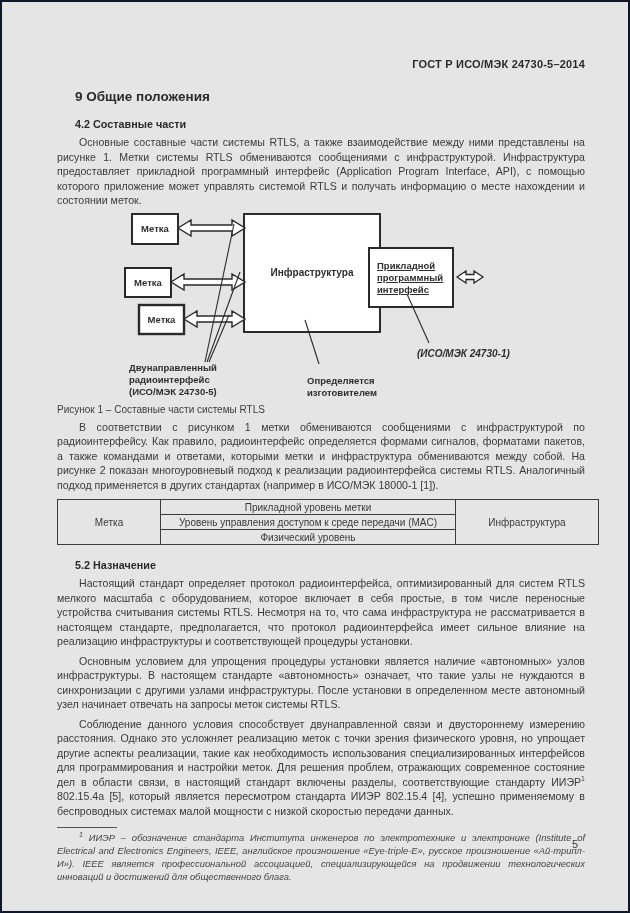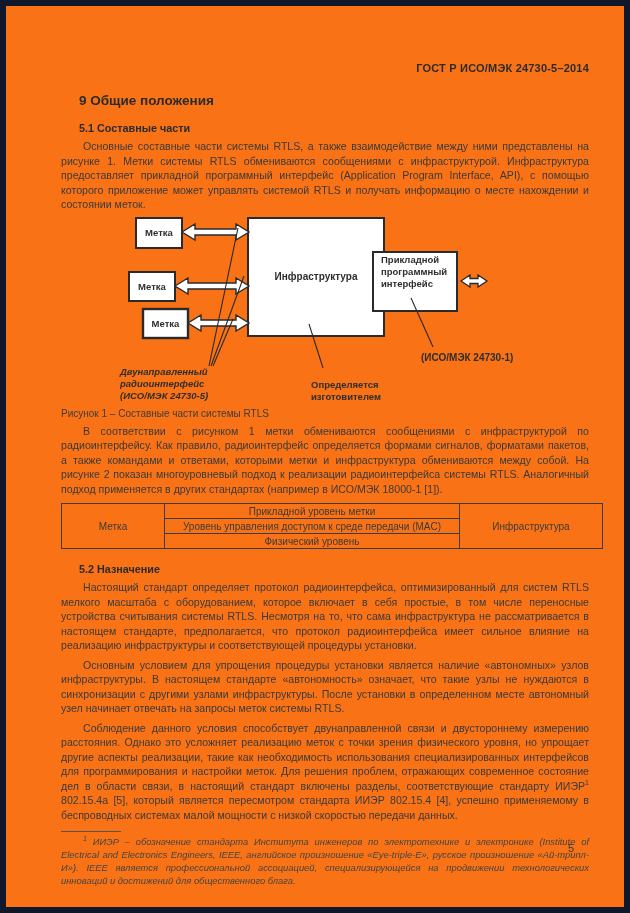--- a/index.html
+++ b/index.html
@@ -2,22 +2,22 @@
 <html lang="ru"><head>
 <meta charset="utf-8">
 <style>
   html,body{margin:0;padding:0;}
   body{
     width:630px;height:913px;background:#ffffff;
     font-family:"Liberation Sans","DejaVu Sans",sans-serif;
     color:#333;position:relative;overflow:hidden;
   }
   .page{
-    position:absolute;inset:0;background:#f97316;
-    border:6px solid #0f172a;box-sizing:border-box;
+    position:absolute;inset:0;background:#e5e5e5;
+    border:2px solid #0f172a;box-sizing:border-box;
   }
   .content{
     position:absolute;left:55px;top:56px;width:528px;
   }
   .doc-header{
     font-size:11px;font-weight:bold;text-align:right;color:#2b2b2b;
     letter-spacing:.2px;
   }
   h1.section-title{
     font-size:13.5px;font-weight:bold;color:#2b2b2b;
@@ -73,21 +73,21 @@
 </head>
 <body>
 
 <div class="page">
   <div class="content">
 
     <div class="doc-header">ГОСТ Р ИСО/МЭК 24730-5–2014</div>
 
     <h1 class="section-title">9 Общие положения</h1>
 
-    <h2 class="sub-title">5.1 Составные части</h2>
+    <h2 class="sub-title">4.2 Составные части</h2>
 
     <p class="body-text">Основные составные части системы RTLS, а также взаимодействие между ними представлены на рисунке 1. Метки системы RTLS обмениваются сообщениями с инфраструктурой. Инфраструктура предоставляет прикладной программный интерфейс (Application Program Interface, API), с помощью которого приложение может управлять системой RTLS и получать информацию о месте нахождении и состоянии меток.</p>
 
     <div class="diagram">
       <svg width="530" height="190" viewBox="0 0 530 190">
 
         <rect x="187" y="2" width="136" height="118" fill="#ffffff" stroke="#2a2a2a" stroke-width="2"></rect>
 
         <rect x="75" y="2" width="46" height="30" fill="#ffffff" stroke="#2a2a2a" stroke-width="2"></rect>
         <rect x="68" y="56" width="46" height="29" fill="#ffffff" stroke="#2a2a2a" stroke-width="2"></rect>
@@ -106,24 +106,24 @@
         <rect x="312" y="36" width="84" height="59" fill="#ffffff" stroke="#2a2a2a" stroke-width="2"></rect>
 
         <line x1="350" y1="82" x2="372" y2="131" stroke="#2a2a2a" stroke-width="1.1"></line>
 
         <polygon points="400,65 409,59 409,62.5 417,62.5 417,59 426,65 417,71 417,67.5 409,67.5 409,71" fill="#ffffff" stroke="#2a2a2a" stroke-width="1.3"></polygon>
       </svg>
       <div class="dlabel box-label" style="left:75px;top:2px;width:46px;height:30px;">Метка</div>
       <div class="dlabel box-label" style="left:68px;top:56px;width:46px;height:29px;">Метка</div>
       <div class="dlabel box-label" style="left:82px;top:93px;width:45px;height:29px;">Метка</div>
       <div class="dlabel box-label" style="left:187px;top:2px;width:136px;height:118px;font-size:10px;">Инфраструктура</div>
-      <div class="dlabel" style="left:320px;top:38px;width:70px;line-height:1.3;">Прикладной программный интерфейс</div>
-      <div class="dlabel" style="left:59px;top:150px;width:106px;line-height:1.3;font-style:italic;">Двунаправленный радиоинтерфейс (ИСО/МЭК 24730-5)</div>
+      <div class="dlabel" style="left:320px;top:48px;width:70px;line-height:1.3;text-decoration:underline;">Прикладной программный интерфейс</div>
+      <div class="dlabel" style="left:72px;top:150px;width:106px;line-height:1.3;">Двунаправленный радиоинтерфейс (ИСО/МЭК 24730-5)</div>
       <div class="dlabel" style="left:230px;top:163px;width:76px;line-height:1.3;margin-left:20px;">Определяется изготовителем</div>
-      <div class="dlabel" style="left:360px;top:136px;font-size:10px;white-space:nowrap;">(ИСО/МЭК 24730-1)</div>
+      <div class="dlabel" style="left:360px;top:136px;font-size:10px;white-space:nowrap;font-style:italic;">(ИСО/МЭК 24730-1)</div>
     </div>
 
     <div class="fig-caption">Рисунок 1 – Составные части системы RTLS</div>
 
     <p class="body-text">В соответствии с рисунком 1 метки обмениваются сообщениями с инфраструктурой по радиоинтерфейсу. Как правило, радиоинтерфейс определяется формами сигналов, форматами пакетов, а также командами и ответами, которыми метки и инфраструктура обмениваются между собой. На рисунке 2 показан многоуровневый подход к реализации радиоинтерфейса системы RTLS. Аналогичный подход применяется в других стандартах (например в ИСО/МЭК 18000-1 [1]).</p>
 
     <table class="layers">
       <tbody>
         <tr>
           <td class="col-tag" rowspan="3">Метка</td>

